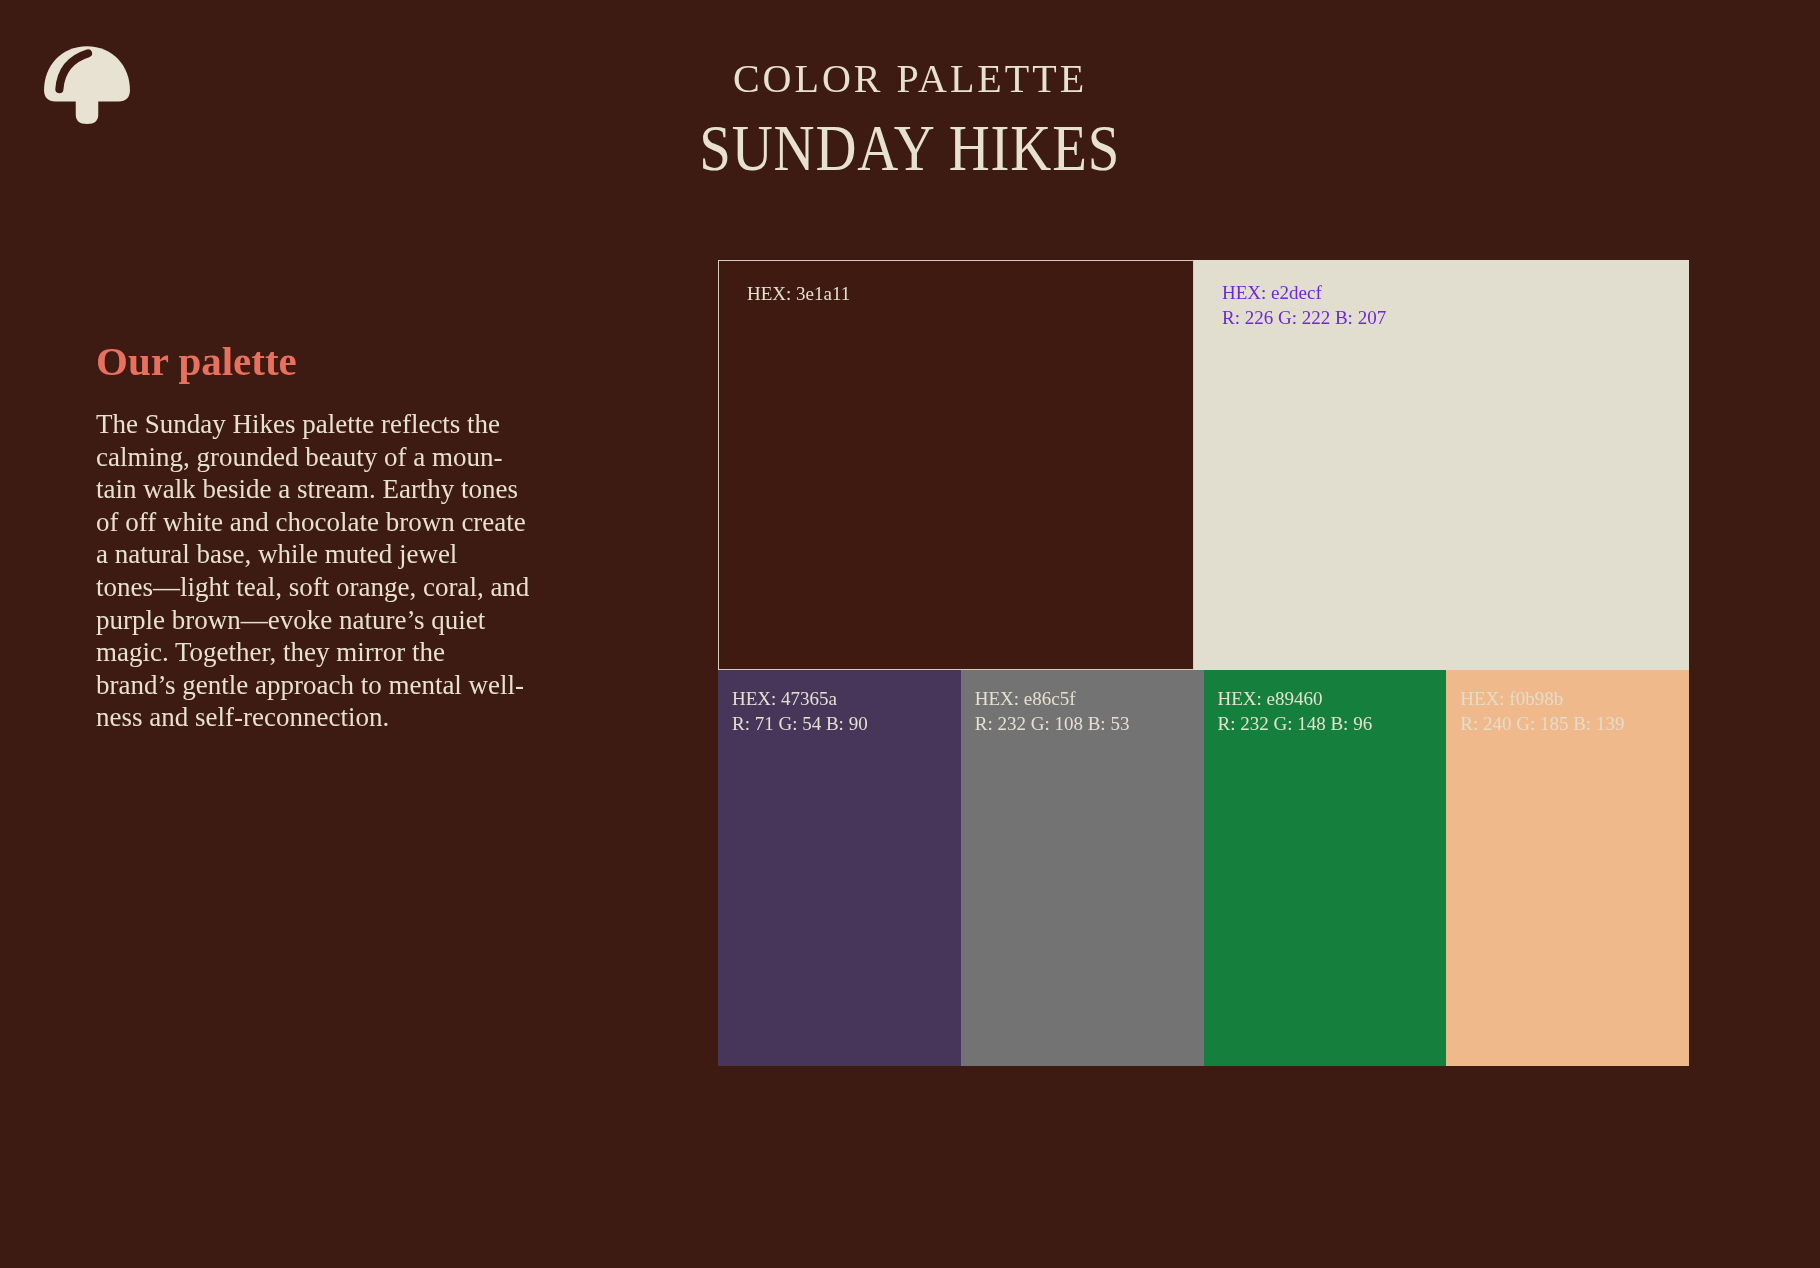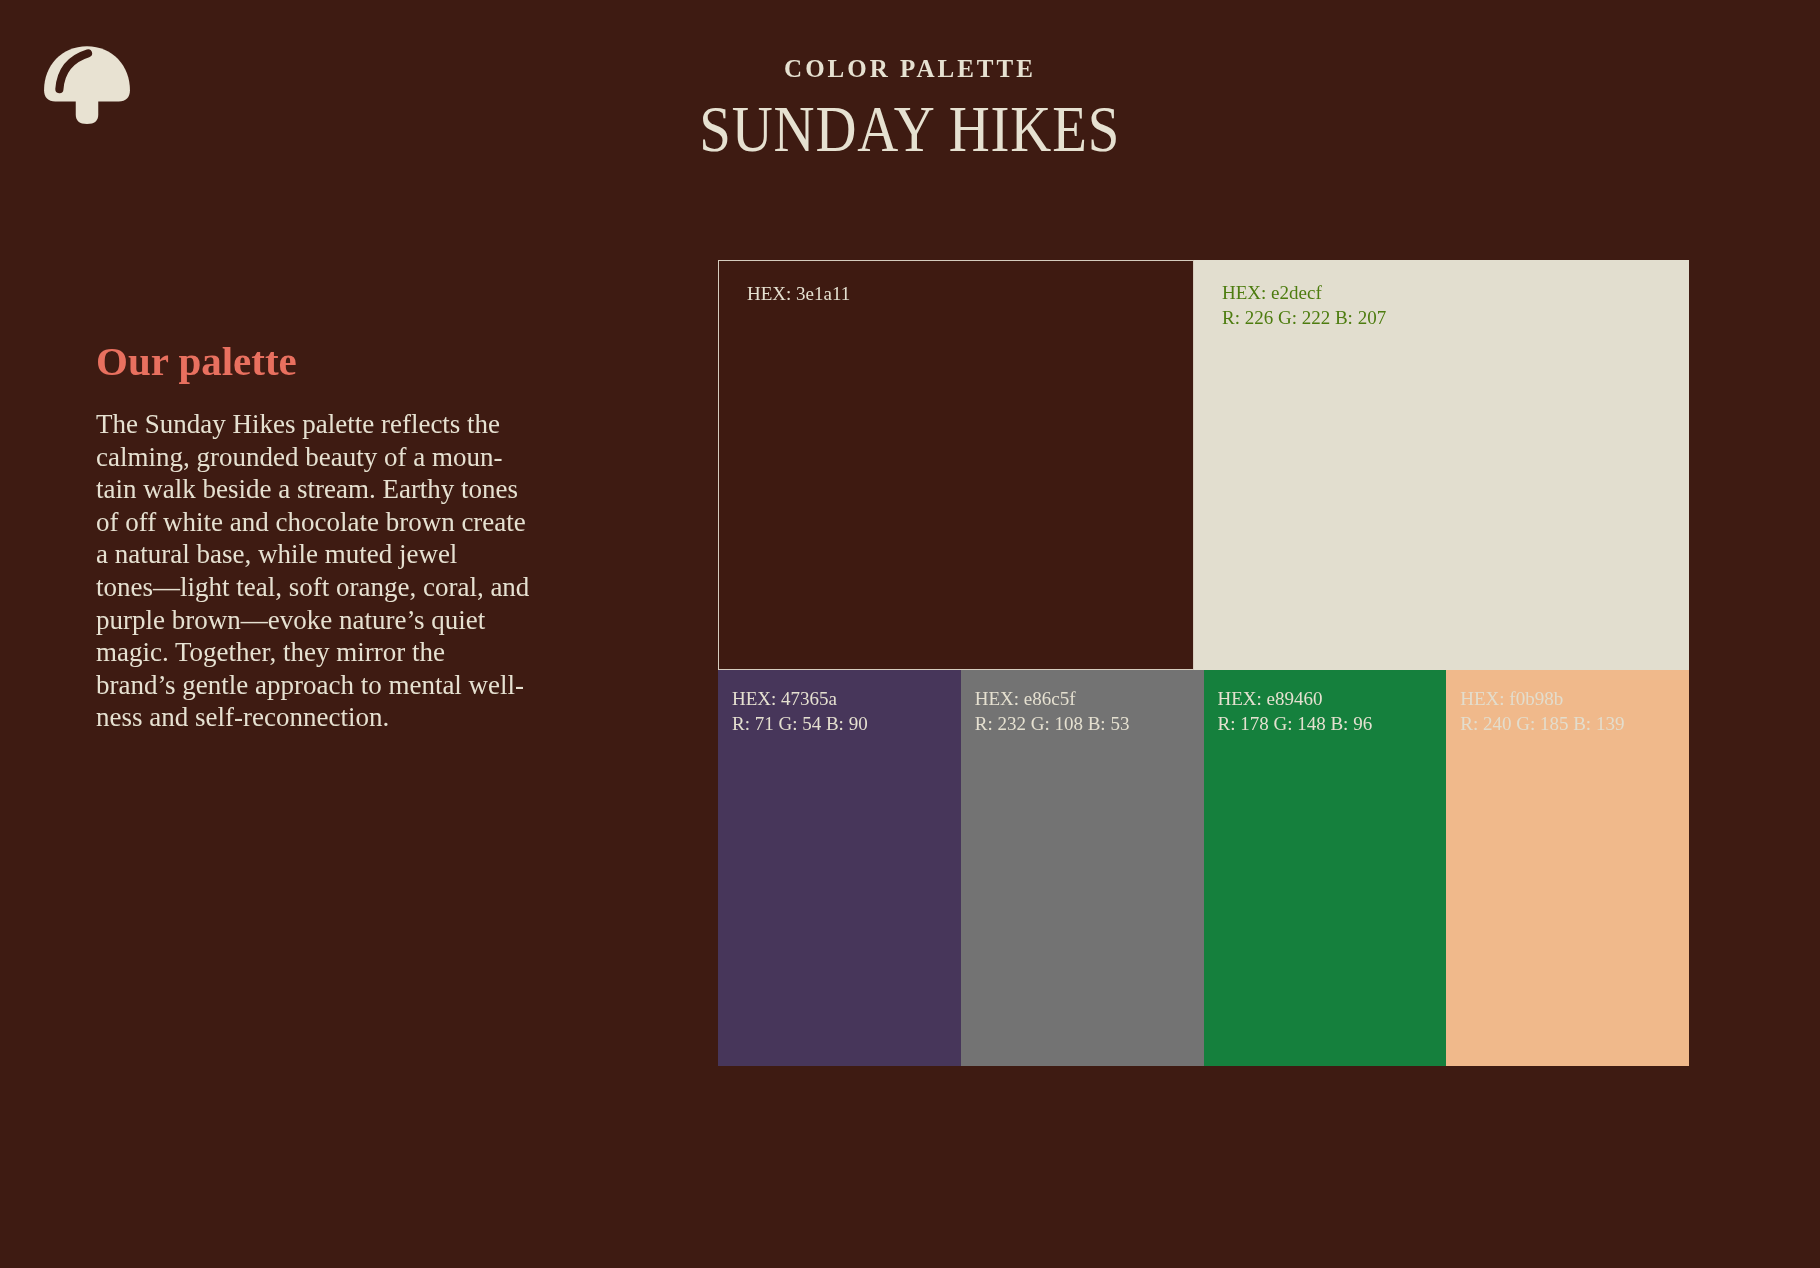--- a/index.html
+++ b/index.html
@@ -9,21 +9,21 @@
     background: var(--bg, #3e1b12);
     font-family: "Liberation Serif", "DejaVu Serif", serif;
     overflow:hidden;
   }
 
   
   .logo { position:absolute; left:42px; top:44px; width:90px; height:80px; }
 
   
   .header { position:absolute; left:0; top:55px; width:1820px; text-align:center; color:var(--cream,#e6e1d1); }
-  .eyebrow { font-size:25px; letter-spacing:3px; font-weight:700; }
+  .eyebrow { font-size:40px; letter-spacing:3px; font-weight:400; }
   .title { margin-top:8px; font-size:66px; letter-spacing:1px; font-weight:400;
            display:inline-block; transform:scaleX(0.86); transform-origin:center; }
 
   
   .intro { position:absolute; left:96px; top:341px; width:560px; }
   .intro h2 { color:var(--coral,#e86c5f); font-size:41px; font-weight:700; line-height:1; }
   .intro p { margin-top:26px; color:var(--cream,#e6e1d1); font-size:27px;
              line-height:32.6px; white-space:pre-line; }
 
   
@@ -69,21 +69,21 @@
 ness and self-reconnection.</p>
 </div>
 
 <div class="palette">
   <div class="row-top">
     <div class="swatch sw-0" style="background: rgb(62, 26, 17); color: rgb(229, 224, 208);">
       <div class="sw-label">
         <div>HEX: 3e1a11</div>
       </div>
     </div>
-    <div class="swatch sw-1" style="background: rgb(226, 222, 207); color: #4d7c0f;">
+    <div class="swatch sw-1" style="background: rgb(226, 222, 207); color: #6d28d9;">
       <div class="sw-label">
         <div>HEX: e2decf</div>
         <div>R: 226 G: 222 B: 207</div>
       </div>
     </div>
   </div>
   <div class="row-bottom">
     <div class="swatch" style="background: rgb(71, 54, 90); color: rgb(229, 224, 208);">
       <div class="sw-label">
         <div>HEX: 47365a</div>
@@ -92,21 +92,21 @@
     </div>
     <div class="swatch" style="background: #737373; color: rgb(229, 224, 208);">
       <div class="sw-label">
         <div>HEX: e86c5f</div>
         <div>R: 232 G: 108 B: 53</div>
       </div>
     </div>
     <div class="swatch" style="background: #15803d; color: rgb(229, 224, 208);">
       <div class="sw-label">
         <div>HEX: e89460</div>
-        <div>R: 178 G: 148 B: 96</div>
+        <div>R: 232 G: 148 B: 96</div>
       </div>
     </div>
     <div class="swatch" style="background: rgb(240, 185, 139); color: rgb(227, 221, 205);">
       <div class="sw-label">
         <div>HEX: f0b98b</div>
         <div>R: 240 G: 185 B: 139</div>
       </div>
     </div>
   </div>
 </div>

